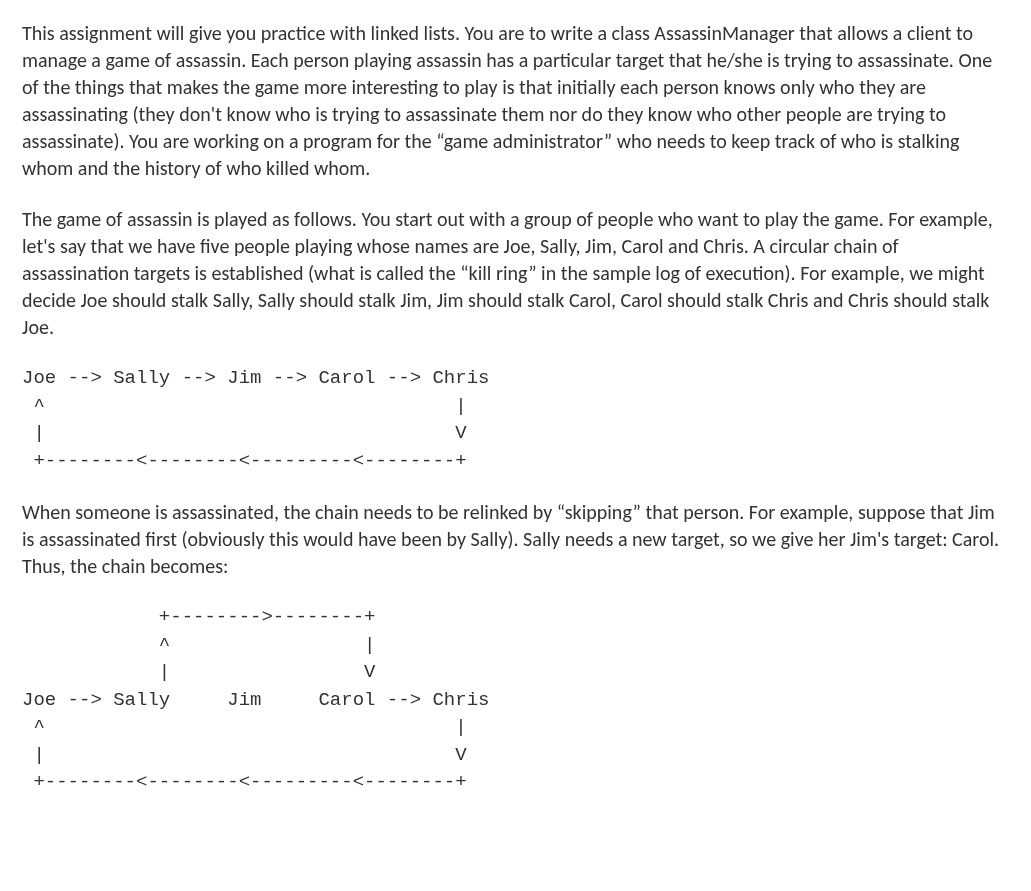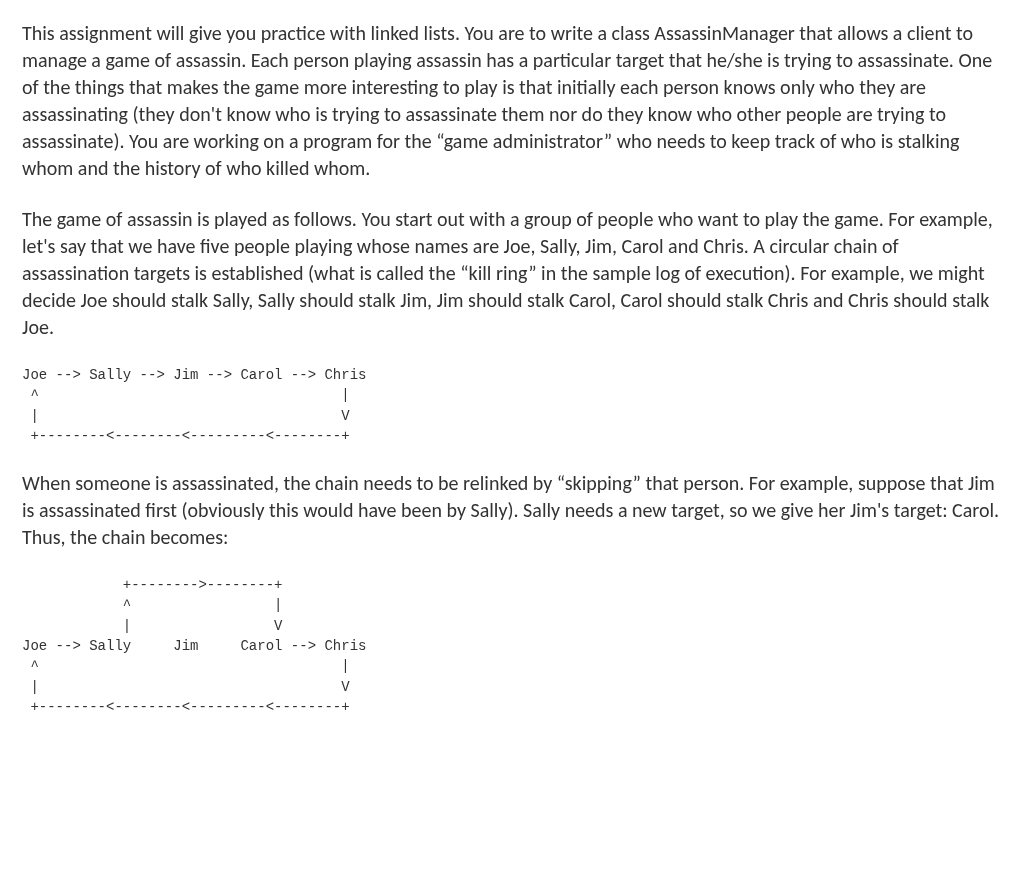--- a/index.html
+++ b/index.html
@@ -11,21 +11,21 @@
       padding: 20px 22px;
       width: 1031px;
       box-sizing: border-box;
       background: #fff;
     }
     p {
       margin: 0 0 24px 0;
     }
     pre {
       font-family: "Courier New", Courier, monospace;
-      font-size: 14px;
+      font-size: 19px;
       line-height: 1.45;
       margin: 0 0 24px 0;
       white-space: pre;
       color: #333;
     }
   </style>
 </head>
 <body>
 
 <p>This assignment will give you practice with linked lists. You are to write a class AssassinManager that allows a client to manage a game of assassin. Each person playing assassin has a particular target that he/she is trying to assassinate. One of the things that makes the game more interesting to play is that initially each person knows only who they are assassinating (they don't know who is trying to assassinate them nor do they know who other people are trying to assassinate). You are working on a program for the “game administrator” who needs to keep track of who is stalking whom and the history of who killed whom.</p>

